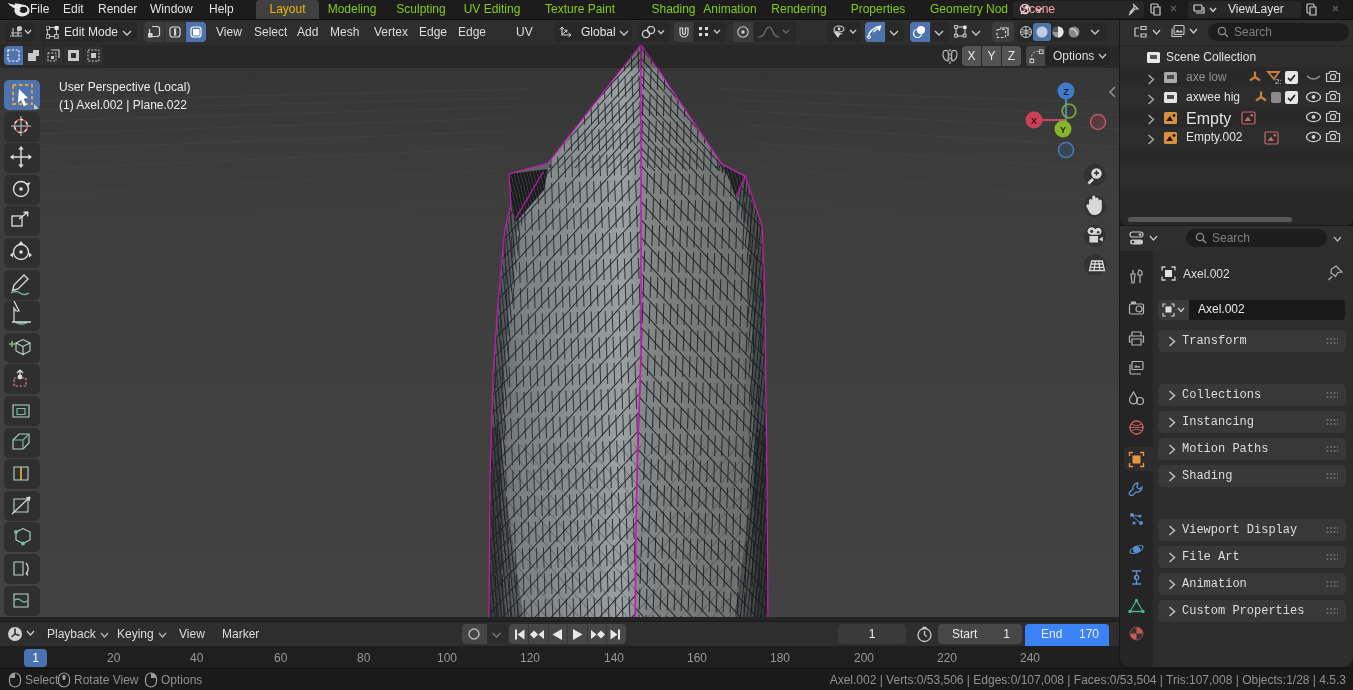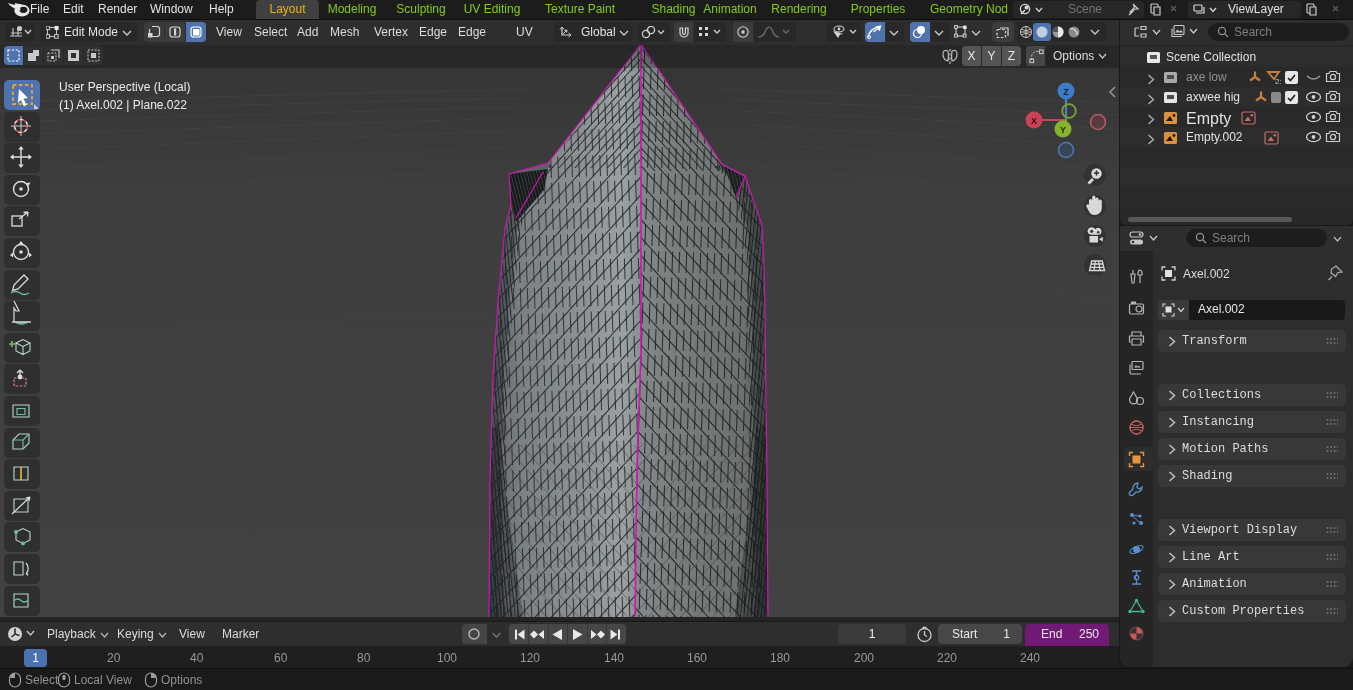--- a/index.html
+++ b/index.html
@@ -60,21 +60,21 @@
     <span class="tab" style="left:768px;width:62px">Rendering</span>
     <span class="tab" style="left:838px;width:80px">Properties</span>
     <span class="tab" style="left:926px;width:86px">Geometry Nod</span>
     <div class="abs" style="left:1013px;top:1px;width:131px;height:17px;background:#272727;border-radius:4px"></div>
     <svg class="abs" style="left:1018px;top:3px" width="26" height="13" viewBox="0 0 26 13">
       <circle cx="7" cy="6" r="4.6" fill="none" stroke="#d8d8d8" stroke-width="1.3"></circle>
       <circle cx="8.6" cy="4.6" r="2" fill="#d8d8d8"></circle>
       <path d="M3 11 L7 7" stroke="#d8d8d8" stroke-width="1.5"></path>
       <path d="M18 5 l3 3.5 l3 -3.5" fill="none" stroke="#cfcfcf" stroke-width="1.4"></path>
     </svg>
-    <span class="abs" style="left:1068px;top:2px;color:#737373">Scene</span>
+    <span class="abs" style="left:1021px;top:2px;color:#fca5a5">Scene</span>
     <svg class="abs" style="left:1127px;top:3px" width="50" height="13" viewBox="0 0 50 13">
       <path d="M6 1 l5 5 l-3 0 l-4 4 l-1 -1 l4 -4 l0 -3 z" fill="none" stroke="#c9c9c9" stroke-width="1.2"></path>
       <path d="M2 12 l4 -4" stroke="#c9c9c9" stroke-width="1.2"></path>
       <rect x="24" y="1" width="7" height="9" rx="1" fill="none" stroke="#c9c9c9" stroke-width="1.2"></rect>
       <path d="M27 4 h6 v8 h-6 z" fill="#272727" stroke="#c9c9c9" stroke-width="1.2"></path>
       <path d="M44 3 l5 5 M49 3 l-5 5" stroke="#5a5a5a" stroke-width="1.4"></path>
     </svg>
     <div class="abs" style="left:1188px;top:1px;width:113px;height:17px;background:#272727;border-radius:4px"></div>
     <svg class="abs" style="left:1192px;top:3px" width="26" height="13" viewBox="0 0 26 13">
       <rect x="2" y="2" width="8" height="6" rx="1" fill="none" stroke="#d8d8d8" stroke-width="1.2"></rect>
@@ -552,23 +552,23 @@
     </svg>
     <div class="abs" style="left:838px;top:2px;width:68px;height:20px;background:#3a3a3a;border-radius:4px;text-align:center;line-height:20px;color:#f0f0f0">1</div>
     <svg class="abs" style="left:916px;top:4px" width="17" height="17" viewBox="0 0 17 17">
       <circle cx="8.5" cy="9" r="6.5" fill="none" stroke="#c8c8c8" stroke-width="1.3"></circle>
       <path d="M8.5 9 V5 M8.5 9 L11 10.5 M6.5 1.5 h4" stroke="#c8c8c8" stroke-width="1.3" fill="none"></path>
     </svg>
     <div class="abs" style="left:938px;top:2px;width:84px;height:20px;background:#474747;border-radius:4px;line-height:20px;color:#eaeaea">
         <span style="position:absolute;left:14px">Start</span>
         <span style="position:absolute;right:12px">1</span>
       </div>
-    <div class="abs" style="left:1025px;top:2px;width:84px;height:30px;background:#701a75;border-radius:4px;line-height:20px;color:#eaeaea">
+    <div class="abs" style="left:1025px;top:2px;width:84px;height:30px;background:#3b82f6;border-radius:4px;line-height:20px;color:#eaeaea">
         <span style="position:absolute;left:16px">End</span>
-        <span style="position:absolute;right:10px">250</span>
+        <span style="position:absolute;right:10px">170</span>
       </div>
   </div>
   <div id="tlruler">
     <span class="abs" style="left:107px;top:5px">20</span>
     <span class="abs" style="left:190px;top:5px">40</span>
     <span class="abs" style="left:274px;top:5px">60</span>
     <span class="abs" style="left:357px;top:5px">80</span>
     <span class="abs" style="left:437px;top:5px">100</span>
     <span class="abs" style="left:520px;top:5px">120</span>
     <span class="abs" style="left:604px;top:5px">140</span>
@@ -582,26 +582,27 @@
   <div id="statusbar">
     <svg class="abs" style="left:8px;top:3px" width="14" height="16" viewBox="0 0 14 16">
       <path d="M7 1 a5.5 5.5 0 0 1 5.5 5.5 v3 a5.5 5.5 0 0 1 -11 0 v-3 A5.5 5.5 0 0 1 7 1 Z" fill="none" stroke="#9e9e9e" stroke-width="1.2"></path>
       <path d="M2 6 a5 5 0 0 1 5 -5 v5 Z" fill="#9e9e9e"></path>
     </svg>
     <span class="abs" style="left:25px;top:4px">Select</span>
     <svg class="abs" style="left:57px;top:3px" width="14" height="16" viewBox="0 0 14 16">
       <path d="M7 1 a5.5 5.5 0 0 1 5.5 5.5 v3 a5.5 5.5 0 0 1 -11 0 v-3 A5.5 5.5 0 0 1 7 1 Z" fill="none" stroke="#9e9e9e" stroke-width="1.2"></path>
       <rect x="5.5" y="3" width="3" height="5" rx="1.2" fill="#9e9e9e"></rect>
     </svg>
-    <span class="abs" style="left:74px;top:4px">Local View</span>
+    <span class="abs" style="left:74px;top:4px">Rotate View</span>
     <svg class="abs" style="left:144px;top:3px" width="14" height="16" viewBox="0 0 14 16">
       <path d="M7 1 a5.5 5.5 0 0 1 5.5 5.5 v3 a5.5 5.5 0 0 1 -11 0 v-3 A5.5 5.5 0 0 1 7 1 Z" fill="none" stroke="#9e9e9e" stroke-width="1.2"></path>
       <path d="M12 6 a5 5 0 0 0 -5 -5 v5 Z" fill="#9e9e9e"></path>
     </svg>
     <span class="abs" style="left:161px;top:4px">Options</span>
+    <span class="abs" style="right:7px;top:4px">Axel.002 | Verts:0/53,506 | Edges:0/107,008 | Faces:0/53,504 | Tris:107,008 | Objects:1/28 | 4.5.3</span>
   </div>
   <div id="rcol">
     <div id="outliner">
       <div id="outlhdr">
         <svg class="abs" style="left:13px;top:5px" width="32" height="14" viewBox="0 0 32 14">
           <path d="M2 3 h4 M2 3 v8 h4 M8 1.5 h5 v3 h-5 z M8 9 h5 v3 h-5 z" fill="none" stroke="#c8c8c8" stroke-width="1.2"></path>
           <path d="M20 5 l3.5 4 l3.5 -4" fill="none" stroke="#c8c8c8" stroke-width="1.3"></path>
         </svg>
         <svg class="abs" style="left:50px;top:4px" width="32" height="16" viewBox="0 0 32 16">
           <rect x="4" y="1.5" width="10" height="9" rx="1" fill="none" stroke="#c8c8c8" stroke-width="1.1"></rect>
@@ -863,21 +864,21 @@
             <circle cx="1.5" cy="6" r="1" fill="#aaa"></circle>
             <circle cx="5" cy="6" r="1" fill="#aaa"></circle>
             <circle cx="8.5" cy="6" r="1" fill="#aaa"></circle>
             <circle cx="12" cy="6" r="1" fill="#aaa"></circle>
           </svg>
         </div>
       <div class="panelrow" style="top:320px">
           <svg class="arrow2" width="8" height="11" viewBox="0 0 8 11">
             <path d="M1.5 1 L6.5 5.5 L1.5 10" fill="none" stroke="#c0c0c0" stroke-width="1.5"></path>
           </svg>
-          <span class="label">Line Art</span>
+          <span class="label">File Art</span>
           <svg class="grip" width="12" height="8">
             <circle cx="1.5" cy="2" r="1" fill="#aaa"></circle>
             <circle cx="5" cy="2" r="1" fill="#aaa"></circle>
             <circle cx="8.5" cy="2" r="1" fill="#aaa"></circle>
             <circle cx="12" cy="2" r="1" fill="#aaa"></circle>
             <circle cx="1.5" cy="6" r="1" fill="#aaa"></circle>
             <circle cx="5" cy="6" r="1" fill="#aaa"></circle>
             <circle cx="8.5" cy="6" r="1" fill="#aaa"></circle>
             <circle cx="12" cy="6" r="1" fill="#aaa"></circle>
           </svg>

